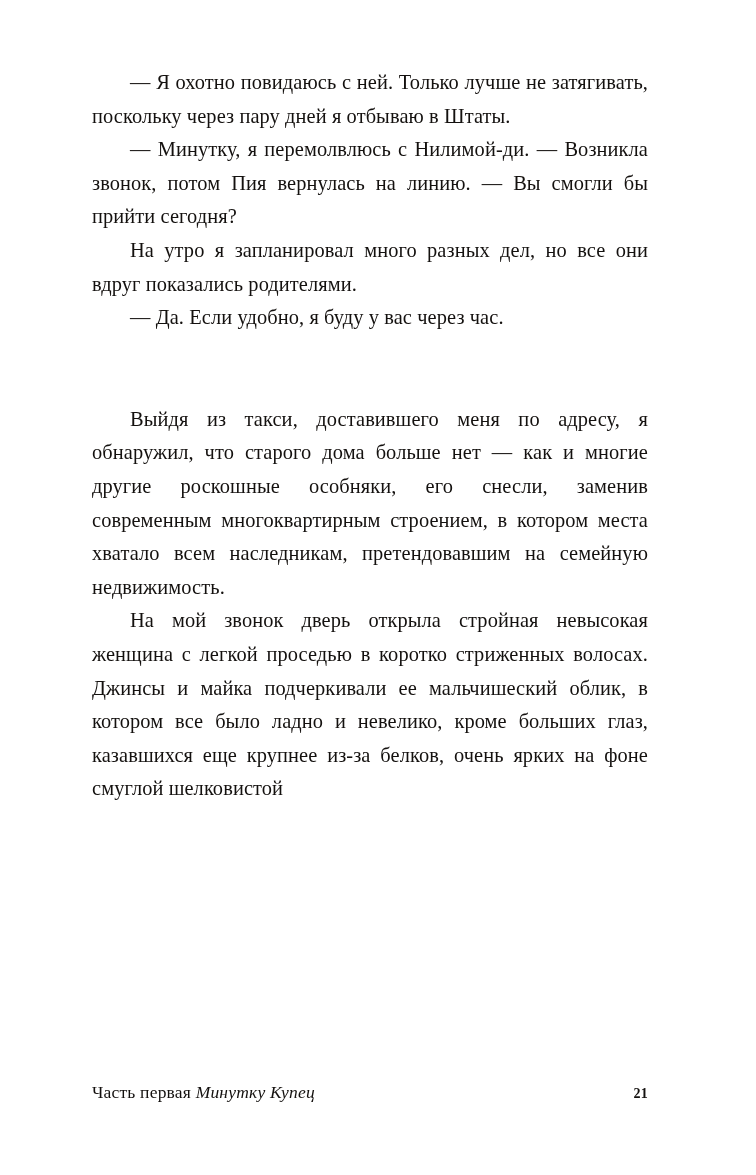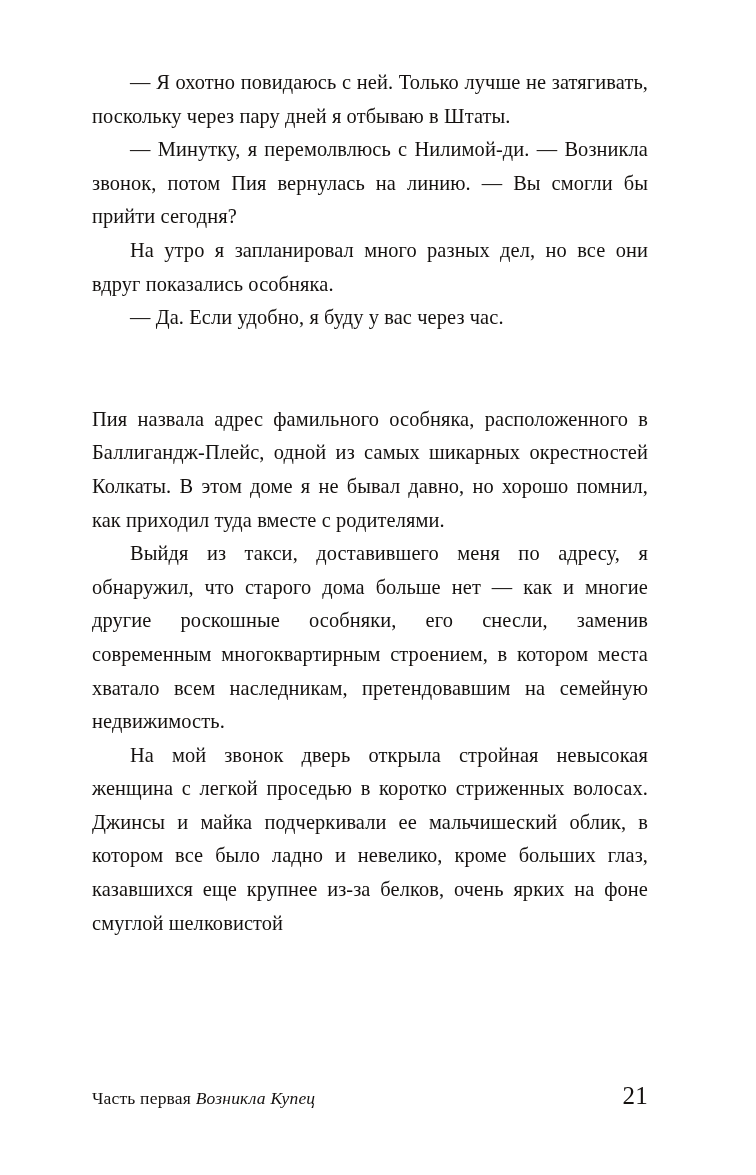--- a/index.html
+++ b/index.html
@@ -58,46 +58,45 @@
   }
   .footer-left {
     font-size: 17.5px;
     letter-spacing: 0.2px;
     white-space: nowrap;
   }
   .footer-left .title-italic {
     font-style: italic;
   }
   .footer-page {
-    font-size: 25px;
-    font-weight: normal;
+    font-size: 14px;
+    font-weight: bold;
     letter-spacing: 0.3px;
   }
 </style>
 </head>
 <body>
 
 <div class="page">
 
   <div class="text-column">
 
     <p class="para indent">— Я охотно повидаюсь с ней. Только лучше не затягивать, поскольку через пару дней я отбываю в Штаты.</p>
     <p class="para indent">— Минутку, я перемолвлюсь с Нилимой-ди. — Возникла звонок, потом Пия вернулась на линию. — Вы смогли бы прийти сегодня?</p>
-    <p class="para indent">На утро я запланировал много разных дел, но все они вдруг показались особняка.</p>
+    <p class="para indent">На утро я запланировал много разных дел, но все они вдруг показались родителями.</p>
     <p class="para indent">— Да. Если удобно, я буду у вас через час.</p>
 
     <div class="gap-block"></div>
 
-    <p class="para noindent">Пия назвала адрес фамильного особняка, расположенного в Баллигандж-Плейс, одной из самых шикарных окрестностей Колкаты. В этом доме я не бывал давно, но хорошо помнил, как приходил туда вместе с родителями.</p>
     <p class="para indent">Выйдя из такси, доставившего меня по адресу, я обнаружил, что старого дома больше нет — как и многие другие роскошные особняки, его снесли, заменив современным многоквартирным строением, в котором места хватало всем наследникам, претендовавшим на семейную недвижимость.</p>
     <p class="para indent">На мой звонок дверь открыла стройная невысокая женщина с легкой проседью в коротко стриженных волосах. Джинсы и майка подчеркивали ее мальчишеский облик, в котором все было ладно и невелико, кроме больших глаз, казавшихся еще крупнее из-за белков, очень ярких на фоне смуглой шелковистой</p>
 
   </div>
 
   <div class="footer">
     <div class="footer-left">
       <span>Часть первая</span>
-      <span class="title-italic">Возникла Купец</span>
+      <span class="title-italic">Минутку Купец</span>
     </div>
     <div class="footer-page">21</div>
   </div>
 
 </div>
 
 </body></html>

